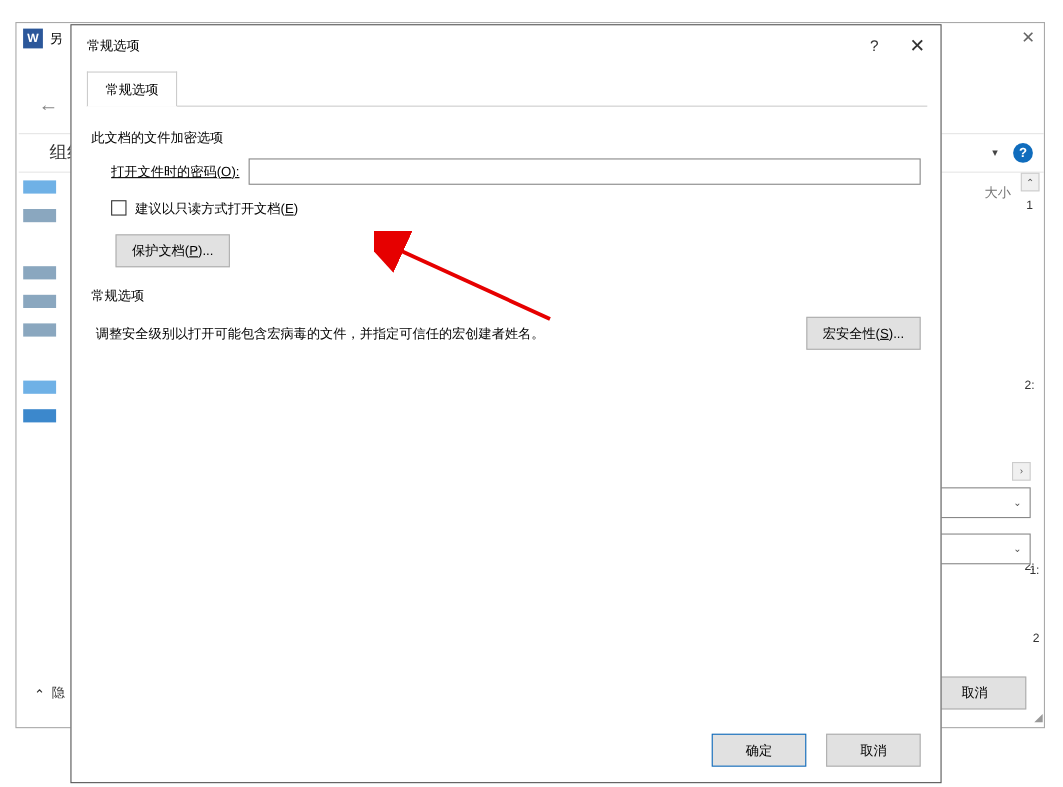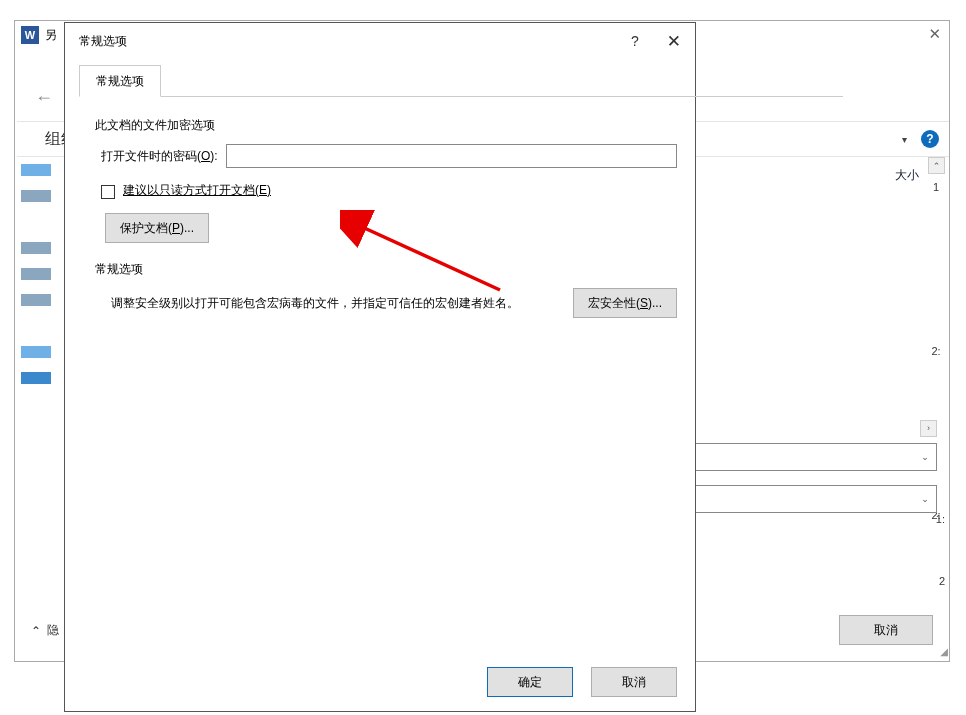--- a/index.html
+++ b/index.html
@@ -24,21 +24,21 @@
     border-top: 1px solid #e5e5e5; border-bottom: 1px solid #e5e5e5;
     display: flex; align-items: center; justify-content: space-between; padding: 0 10px; }
   .bg-toolbar-left { font-size: 16px; color: #333; padding-left: 18px; }
   .bg-toolbar-right { display: flex; align-items: center; gap: 14px; }
   .chevron-down { font-size: 10px; color: #444; }
   .help-icon { width: 18px; height: 18px; border-radius: 50%; background: #0f6cbd; color: #fff;
     display: flex; align-items: center; justify-content: center; font-size: 12px; font-weight: bold; }
 
   .bg-headers { position: absolute; top: 136px; left: 2px; width: 932px; height: 36px;
     display: flex; align-items: center; }
-  .col-size { position: absolute; right: 30px; font-size: 12px; color: #0f172a; }
+  .col-size { position: absolute; right: 30px; font-size: 12px; color: #737373; }
   .scrollbar-up { position: absolute; right: 4px; width: 17px; height: 17px; background: #f0f0f0;
     border: 1px solid #ccc; display: flex; align-items: center; justify-content: center; font-size: 9px; color: #555;}
 
   .bg-sidebar { position: absolute; top: 136px; left: 2px; width: 60px; height: 260px; }
   .side-glyph { width: 50px; height: 26px; margin: 0 0 0 4px; display: flex; align-items: center; }
 
   .bg-right-col { position: absolute; top: 160px; right: 2px; width: 22px; height: 340px;
     display: flex; flex-direction: column; justify-content: space-between; }
   .row-num { font-size: 11px; color: #333; text-align: center; }
 
@@ -56,54 +56,54 @@
 
   .bg-hide { position: absolute; bottom: 22px; left: 16px; display: flex; align-items: center; gap: 6px;
     font-size: 12px; color: #333; }
   .bg-cancel { position: absolute; bottom: 16px; right: 16px; width: 94px; height: 30px;
     background: #e1e1e1; border: 1px solid #adadad; font-size: 12px; text-align: center; line-height: 28px; }
 
   .resize-grip { position: absolute; right: 1px; bottom: 1px; width: 14px; height: 14px; color: #999; font-size: 10px; text-align: right; }
 
   
   .dialog {
-    position: absolute; top: 22px; left: 64px; width: 632px; height: 690px;
+    position: absolute; top: 22px; left: 64px; width: 792px; height: 690px;
     background: #fff; border: 1px solid #555; 
   }
   .dlg-titlebar { height: 36px; display: flex; align-items: center; justify-content: space-between;
     padding: 0 14px; }
   .dlg-title { font-size: 12px; }
   .dlg-tb-right { display: flex; align-items: center; gap: 28px; }
   .help-q { font-size: 14px; color: #333; }
   .close-x { font-size: 17px; color: #333; }
 
   .tabstrip { height: 32px; margin: 6px 0 0 14px; display: flex; border-bottom: 1px solid #ccc;
     width: 764px; }
   .tab { height: 32px; padding: 0 16px; border: 1px solid #ccc; border-bottom: 1px solid #fff;
     background: #fff; font-size: 12px; display: flex; align-items: center; margin-bottom: -1px;
     border-top: 1px solid #ccc; }
 
   .dlg-body { padding: 16px 18px; font-size: 12px; color: #000; }
 
-  .section-label { margin: 4px 0 10px 12px; }
-  .field-row { display: flex; align-items: center; margin: 4px 0 14px 18px; gap: 8px; }
+  .section-label { margin: 4px 0 10px 0; }
+  .field-row { display: flex; align-items: center; margin: 4px 0 14px 18px; gap: 8px; text-decoration: underline; }
   .field-label { white-space: nowrap; }
   .field-input { flex: 1; height: 24px; border: 1px solid #888; padding: 0 6px; font-size: 12px; }
 
   .highlight-box { border: 3px solid #e60000; padding: 4px 6px; display: flex; align-items: center;
     gap: 6px; }
 
-  .checkbox-row { display: flex; align-items: flex-end; gap: 8px; margin: 10px 0 14px 18px; text-decoration: underline; }
+  .checkbox-row { display: flex; align-items: flex-start; gap: 8px; margin: 10px 0 14px 18px; }
   .chk { width: 14px; height: 14px; border: 1px solid #333; background: #fff; }
 
   .btn { height: 30px; padding: 0 14px; background: #e1e1e1; border: 1px solid #adadad;
     font-size: 12px; display: inline-flex; align-items: center; }
 
   .desc-row { display: flex; align-items: center; justify-content: space-between;
-    margin: 10px 0 0 28px; gap: 16px; }
+    margin: 10px 0 0 4px; gap: 16px; }
   .desc-text { flex: 1; font-size: 12px; }
 
   .dlg-footer { position: absolute; bottom: 14px; right: 18px; display: flex; gap: 18px; }
   .btn-primary { border: 1px solid #0f6cbd; }
 
   
   .arrow-svg { position: absolute; top: 210px; left: 340px; pointer-events: none; }
 
   u { text-decoration: underline; }
 </style>

